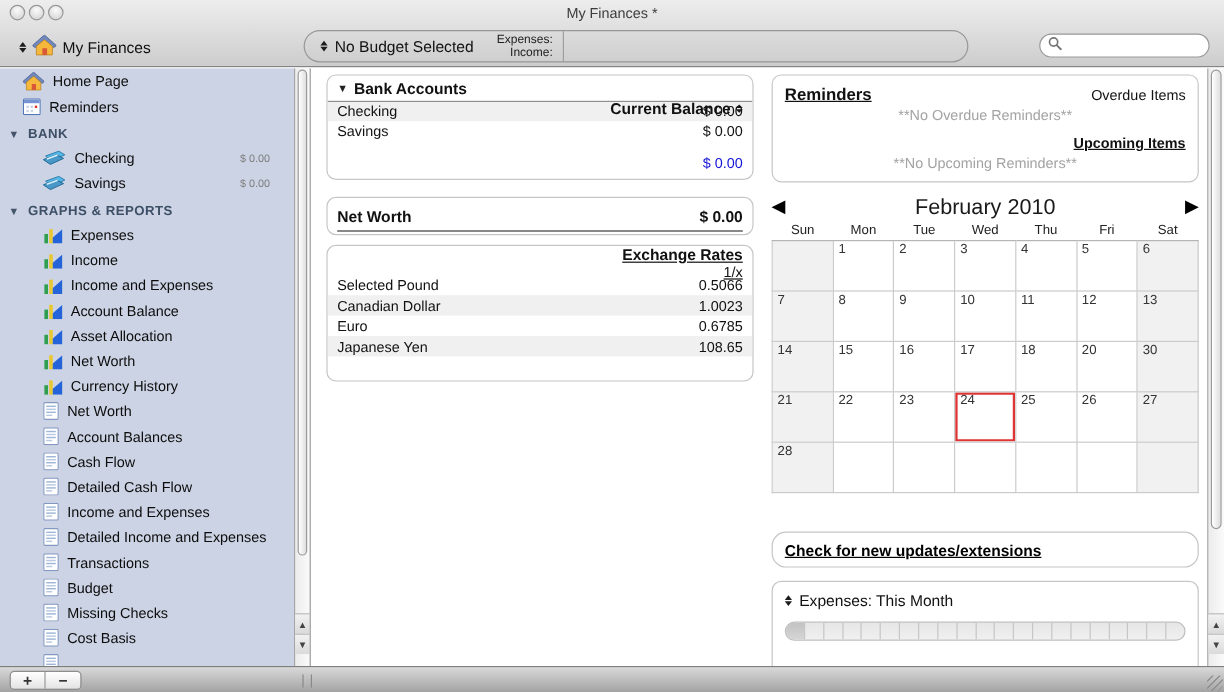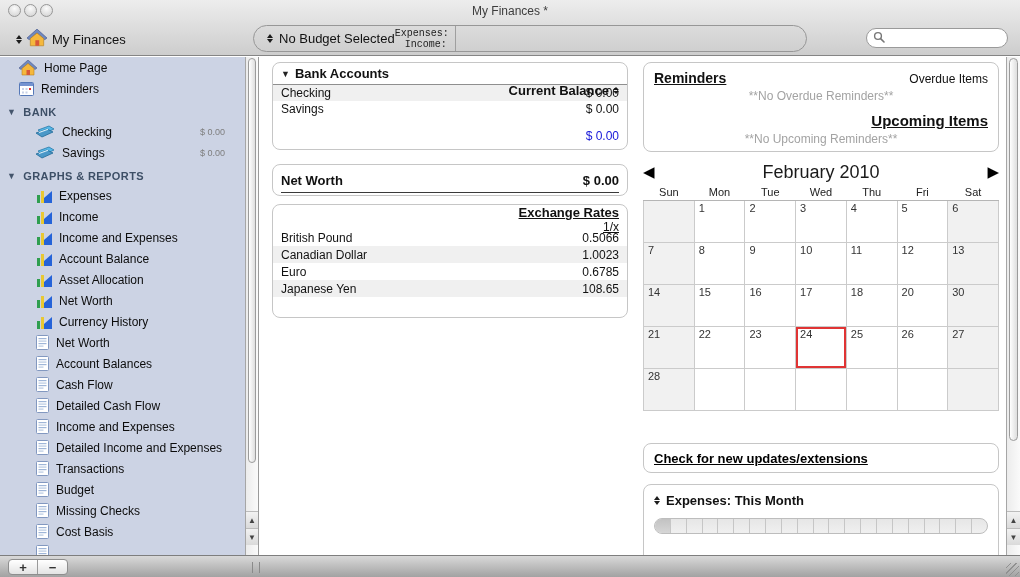--- a/index.html
+++ b/index.html
@@ -22,21 +22,21 @@
     font-size:12px; color:#3d3d3d; }
   .toolbar { position:absolute; left:0; top:22px; width:100%; height:34px; }
   .tb-file { position:absolute; left:16px; top:5px; height:24px; display:flex; align-items:center; gap:5px; font-size:13px; color:#111; }
   .updown { display:inline-flex; flex-direction:column; align-items:center; gap:1px; }
   .tri-up { width:0; height:0; border-left:3.5px solid transparent; border-right:3.5px solid transparent; border-bottom:4.5px solid #1c1c1c; }
   .tri-down { width:0; height:0; border-left:3.5px solid transparent; border-right:3.5px solid transparent; border-top:4.5px solid #1c1c1c; }
   .budget-pill { position:absolute; left:253px; top:3px; width:554px; height:27px;
     border:1px solid #979797; border-radius:14px; background:linear-gradient(#dcdcdc,#cfcfcf);
     display:flex; align-items:center; padding-left:13px; }
   .budget-label { font-size:13px; margin-left:6px; color:#111; white-space:nowrap; }
-  .stack-labels { text-align:right; font-size:10px; line-height:11px; color:#222; width:52px;font-family:Liberation Mono, monospace; }
+  .stack-labels { margin-left:14px; text-align:right; font-size:10px; line-height:11px; color:#222; width:52px; }
   .pill-divider { width:1px; height:100%; background:#9f9f9f; margin-left:8px; }
   .search-pill { position:absolute; right:12px; top:6px; width:142px; height:20px;
     border:1px solid #9a9a9a; border-radius:10px; background:#fff;
     display:flex; align-items:center; padding-left:6px; gap:4px; }
   .search-input { border:none; outline:none; background:transparent; font-size:12px; width:110px; font-family:inherit; }
   
   .sidebar { position:absolute; left:0; top:57px; width:245px; height:498px;
     background:#ccd3e4; overflow:hidden; padding-top:0; }
   .side-item { height:21px; display:flex; align-items:center; font-size:12px; color:#0c0c0c; }
   .side-item .icon { display:inline-flex; margin-right:7px; }
@@ -56,21 +56,21 @@
   .sb-btn { height:17px; display:flex; align-items:center; justify-content:center;
     border-top:1px solid #bbb; font-size:8px; color:#444; background:linear-gradient(#f2f2f2,#dadada); }
   
   .main { position:absolute; left:258px; top:57px; width:748px; height:498px;
     background:#fff; border-left:1px solid #9a9a9a; overflow:hidden; }
   .panel { position:absolute; background:#fff; border:1px solid #c6c6c6; border-radius:8px; }
   .p-bank { left:13px; top:5px; width:356px; height:88px; overflow:hidden; }
   .p-networth { left:13px; top:107px; width:356px; height:32px; }
   .p-exchange { left:13px; top:147px; width:356px; height:114px; overflow:hidden; }
   .p-reminders { left:384px; top:5px; width:356px; height:90px; }
-  .p-updates { left:384px; top:386px; width:356px; height:30px; display:flex; align-items:center; padding:0 10px; }
+  .p-updates { left:384px; top:386px; width:356px; height:30px; display:flex; align-items:center; padding:0 10px;border-radius:12px; }
   .p-expenses { left:384px; top:427px; width:356px; height:120px; padding:8px 10px; }
   .bank-head { display:flex; align-items:center; height:22px; padding:0 8px;
     border-bottom:1px solid #8f8f8f; font-size:13px; font-weight:bold; }
   .bank-head .disc { font-size:9px; margin-right:5px; color:#222; }
   .col-head { margin-left:auto; display:flex; align-items:center; gap:4px; cursor:default;margin-top:33px; }
   .trow { display:flex; height:16px; align-items:center; padding:0 8px; font-size:12px; }
   .trow .rv { margin-left:auto; }
   .stripe-even .trow:nth-child(even) { background:#f0f0f0; }
   .stripe-odd  .trow:nth-child(odd)  { background:#f0f0f0; }
   .bank-total { display:flex; justify-content:flex-end; padding:12px 8px 0 8px; font-size:12px; color:#1515d8; }
@@ -79,37 +79,37 @@
   .nw-row .rv { margin-left:auto; }
   .ex-head { display:flex; align-items:flex-end; height:24px; padding:0 8px 2px 8px;flex-direction:column; }
   .ex-title { font-size:13px; font-weight:bold; text-decoration:underline; }
   .ex-col { margin-left:auto; font-size:12px; text-decoration:underline; }
   
   .rem-inner { padding:7px 10px 0 10px; }
   .rem-line1 { display:flex; align-items:baseline; }
   .rem-title { font-size:14px; font-weight:bold; text-decoration:underline; }
   .rem-overdue { margin-left:auto; font-size:12px; }
   .rem-empty { text-align:center; font-size:12px; color:#a3a3a3; margin-top:3px; }
-  .rem-upcoming { text-align:right; font-size:15px; font-weight:bold; text-decoration:underline; margin-top:9px; }
+  .rem-upcoming { text-align:right; font-size:12px; font-weight:bold; text-decoration:underline; margin-top:9px; }
   
   .calendar { position:absolute; left:384px; top:103px; width:356px; }
   .cal-nav { display:flex; align-items:center; height:24px; }
   .cal-arrow { font-size:15px; color:#000; width:20px; cursor:default; }
   .cal-arrow.right { text-align:right; }
   .cal-title { flex:1; text-align:center; font-size:18px; color:#1a1a1a; }
   table.cal { width:100%; border-collapse:collapse; table-layout:fixed; }
   table.cal th { font-size:11px; font-weight:normal; color:#222; height:16px;
     border-bottom:1px solid #b5b5b5; text-align:center; }
   table.cal td { border:1px solid #cbcbcb; height:42px; vertical-align:top;
     font-size:11px; color:#333; padding:1px 0 0 4px; background:#fff; }
   table.cal td.we { background:#f1f1f1; }
   table.cal td.today { box-shadow: inset 0 0 0 2px #e03434; }
   
   .updates-link { font-size:13px; font-weight:bold; text-decoration:underline; color:#000; }
-  .exp-title-row { display:flex; align-items:center; gap:6px; font-size:13px; font-weight:bold; }
+  .exp-title-row { display:flex; align-items:center; gap:6px; font-size:13px; font-weight:normal; }
   .seg-bar { margin-top:10px; height:16px; border:1px solid #bdbdbd; border-radius:8px;
     overflow:hidden; display:flex; background:linear-gradient(#e6e6e6,#f0f0f0); }
   .seg { flex:1; border-right:1px solid #c6c6c6; }
   .seg:last-child { border-right:none; }
   .seg.filled { background:linear-gradient(#c2c2c2,#d6d6d6); }
   
   .bottombar { position:absolute; left:0; top:555px; width:1020px; height:22px;
     background:linear-gradient(#d9d9d9,#a2a2a2); border-top:1px solid #7e7e7e; }
   .btn-group { position:absolute; left:8px; top:3px; height:16px; display:flex;
     border:1px solid #8e8e8e; border-radius:4px; overflow:hidden;
@@ -474,21 +474,21 @@
     </div>
   </div>
 
   <div class="panel p-exchange">
     <div class="ex-head">
       <span class="ex-title">Exchange Rates</span>
       <span class="ex-col">1/x</span>
     </div>
     <div class="stripe-even">
       <div class="trow" style="height:17px;">
-        <span>British Pound</span>
+        <span>Selected Pound</span>
         <span class="rv">0.5066</span>
       </div>
       <div class="trow" style="height:17px;">
         <span>Canadian Dollar</span>
         <span class="rv">1.0023</span>
       </div>
       <div class="trow" style="height:17px;">
         <span>Euro</span>
         <span class="rv">0.6785</span>
       </div>

